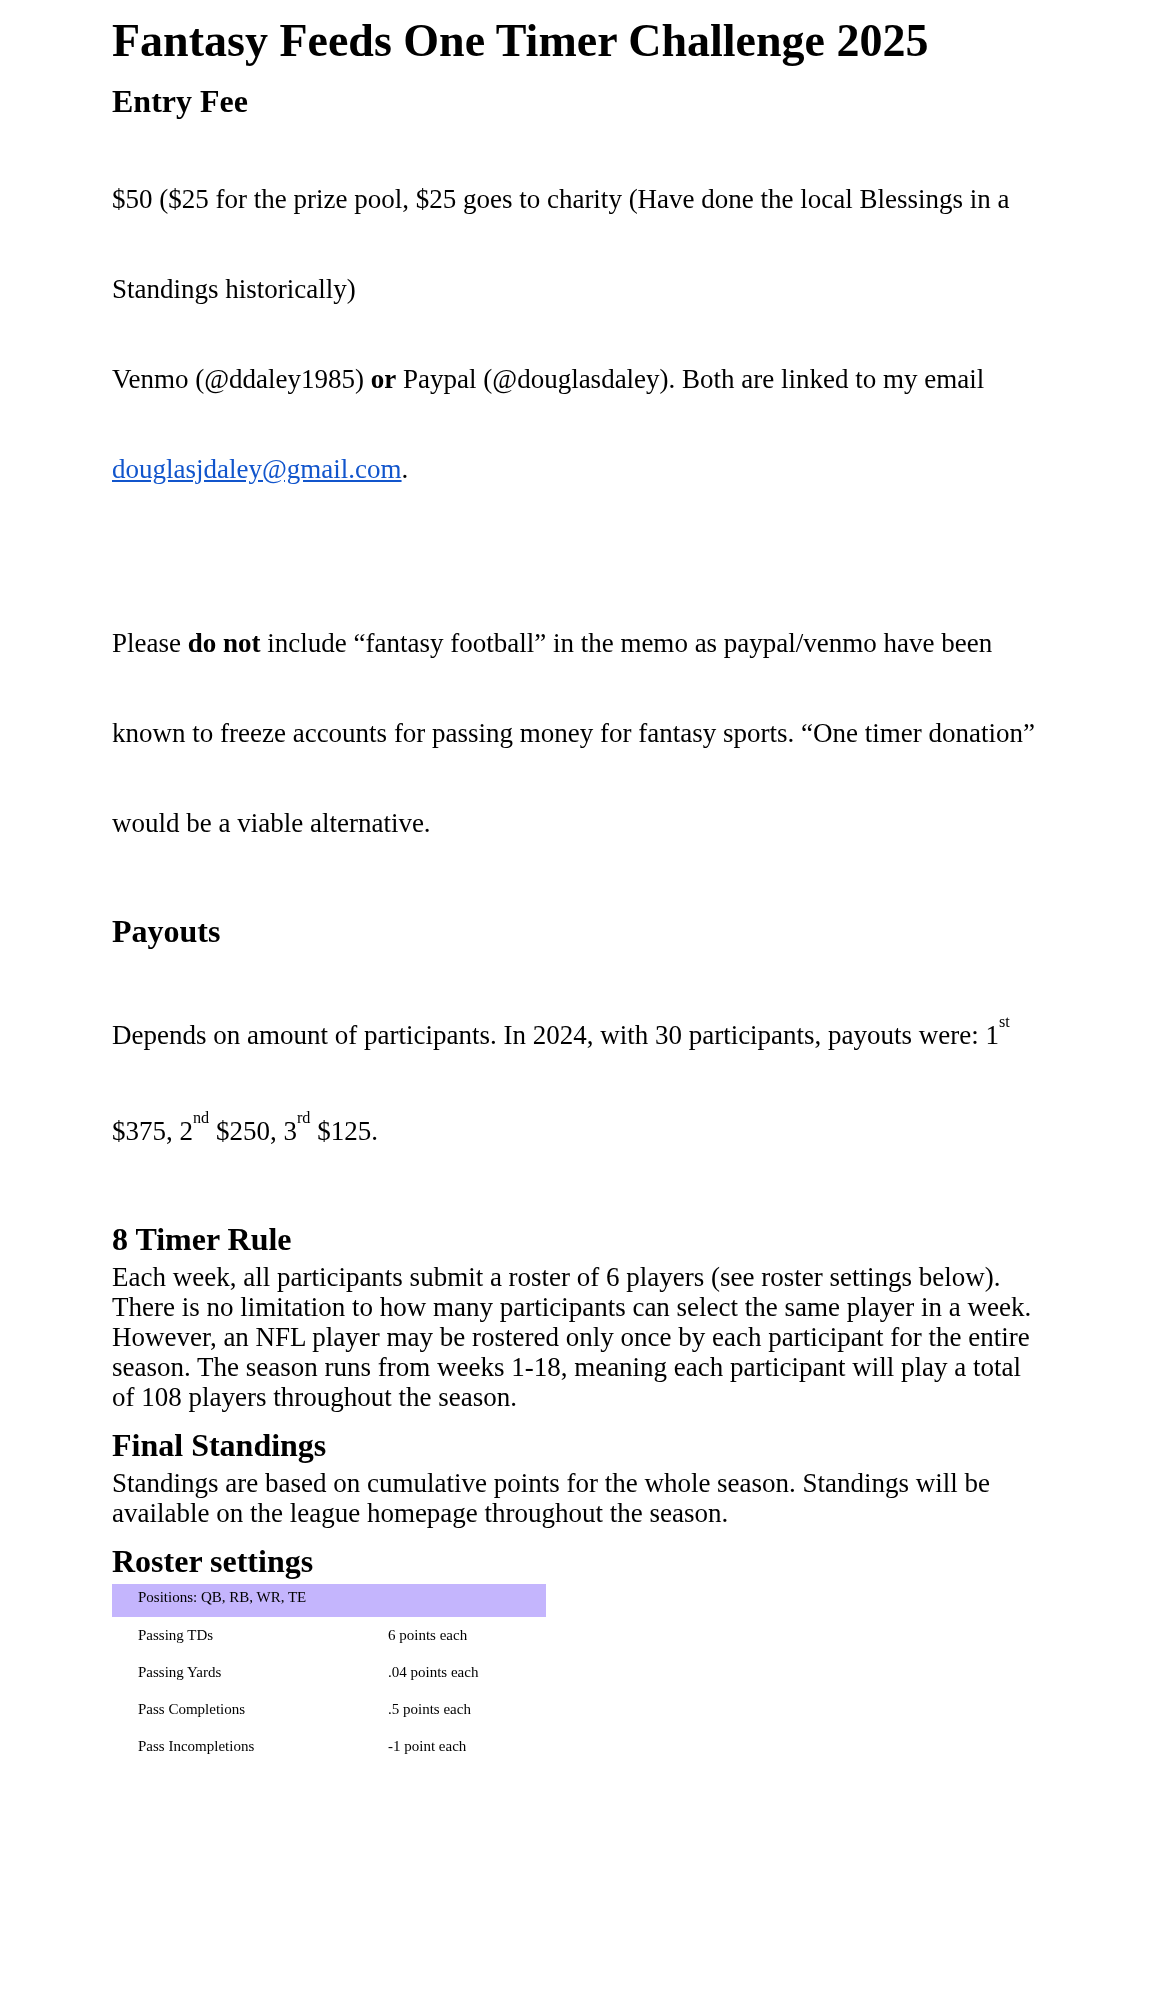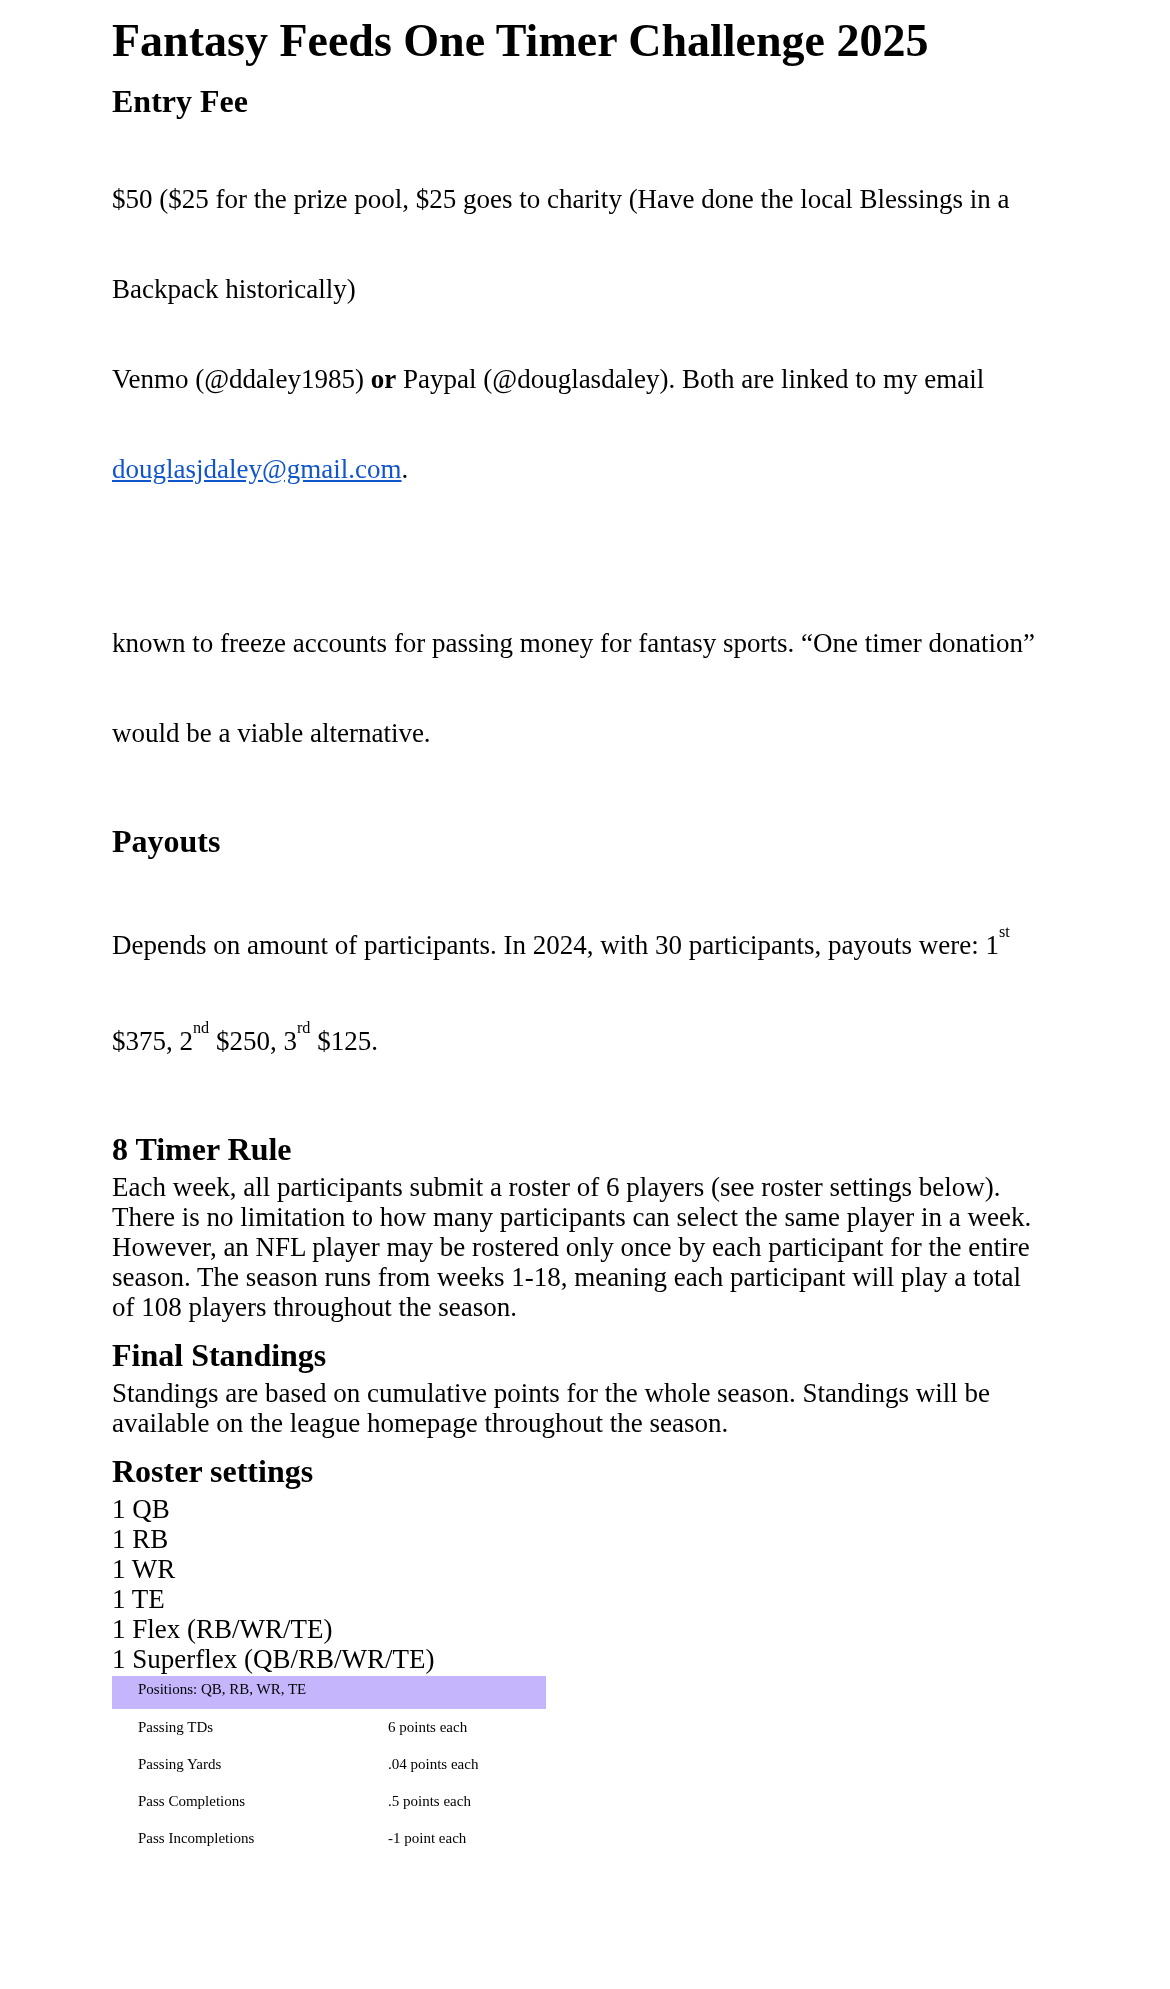--- a/index.html
+++ b/index.html
@@ -78,25 +78,26 @@
 </head>
 <body>
 
 <div class="doc">
 
   <h1 class="title">Fantasy Feeds One Timer Challenge 2025</h1>
 
   <h2 class="h2">Entry Fee</h2>
   <div class="para">
     <div class="line">$50 ($25 for the prize pool, $25 goes to charity (Have done the local Blessings in a</div>
-    <div class="line">Backpack historically)</div>
+    <div class="line">Standings historically)</div>
     <div class="line"><span>Venmo (@ddaley1985) </span><span class="b">or</span><span> Paypal (@douglasdaley). Both are linked to my email</span></div>
     <div class="line"><span class="link">douglasjdaley@gmail.com</span><span>.</span></div>
   </div>
   <div class="para">
+    <div class="line"><span>Please </span><span class="b">do not</span><span> include “fantasy football” in the memo as paypal/venmo have been</span></div>
     <div class="line">known to freeze accounts for passing money for fantasy sports. “One timer donation”</div>
     <div class="line">would be a viable alternative.</div>
   </div>
 
   <h2 class="h2">Payouts</h2>
   <div class="para">
     <div class="line"><span>Depends on amount of participants. In 2024, with 30 participants, payouts were: 1</span><sup class="ord">st</sup></div>
     <div class="line"><span>$375, 2</span><sup class="ord">nd</sup><span> $250, 3</span><sup class="ord">rd</sup><span> $125.</span></div>
   </div>
 
@@ -105,26 +106,20 @@
 There is no limitation to how many participants can select the same player in a week.
 However, an NFL player may be rostered only once by each participant for the entire
 season. The season runs from weeks 1-18, meaning each participant will play a total
 of 108 players throughout the season.</div>
 
   <h2 class="h2">Final Standings</h2>
   <div class="para">Standings are based on cumulative points for the whole season. Standings will be
 available on the league homepage throughout the season.</div>
 
   <h2 class="h2">Roster settings</h2>
-  <div class="roster">1 QB
-1 RB
-1 WR
-1 TE
-1 Flex (RB/WR/TE)
-1 Superflex (QB/RB/WR/TE)</div>
 
   <table class="score-table">
     <colgroup>
         <col class="c1">
         <col class="c2">
       </colgroup>
     <tbody>
       <tr class="band">
         <td colspan="2">Positions: QB, RB, WR, TE</td>
       </tr>

